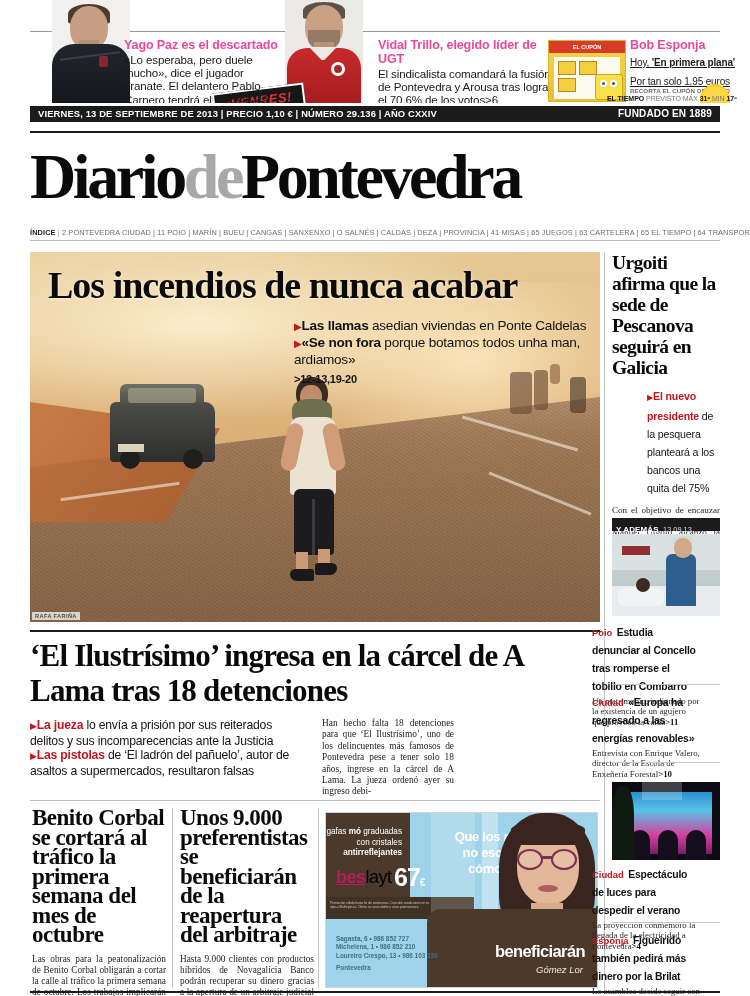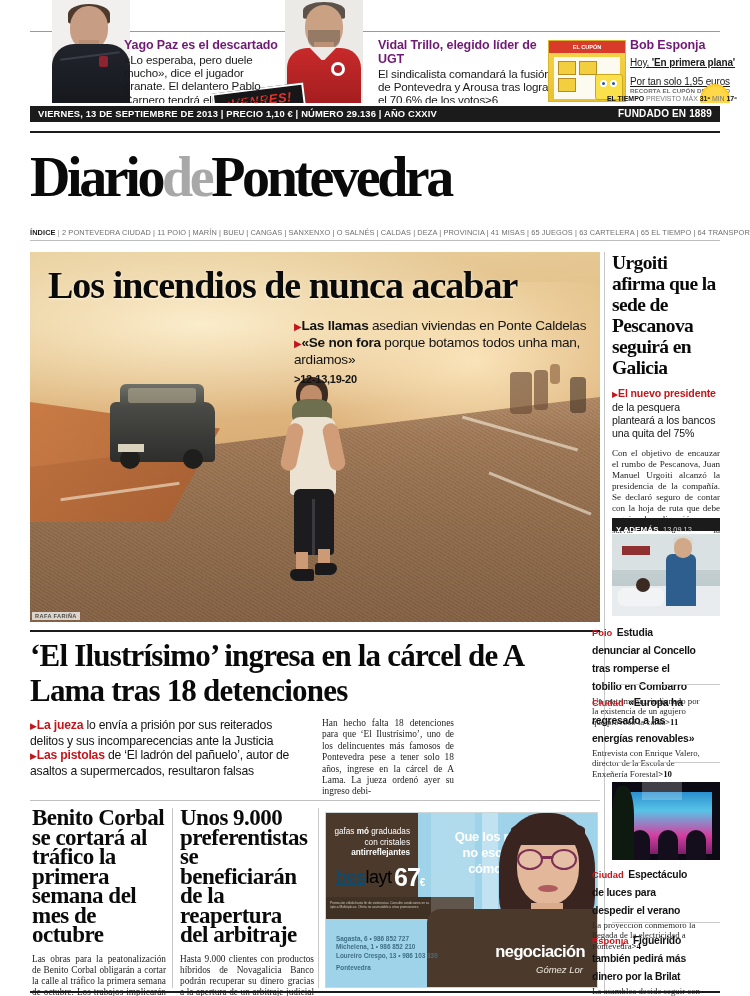--- a/index.html
+++ b/index.html
@@ -64,21 +64,21 @@
   }
   .venres span {
     display:block; color:#e63329; font-weight:bold; font-size:13px;
     letter-spacing:.5px; text-align:center; line-height:22px;
     font-style:italic;
   }
 
   
   .promo-item { position:absolute; }
   .promo-item .ph {
-    color:#701a75; font-weight:bold; font-size:12.5px; line-height:14px;
+    color:#ec4899; font-weight:bold; font-size:12.5px; line-height:14px;
     margin-bottom:1px; letter-spacing:-.1px;
   }
   .promo-item .pb {
     font-size:11.6px; line-height:13.2px; color:#1a1a1a; letter-spacing:-.15px;
   }
   .promo-item.i1 { left:124px; top:38px; width:160px; }
   .promo-item.i2 { left:378px; top:38px; width:180px; }
   .promo-item.i3 { left:630px; top:38px; width:116px; }
   .promo-item.i3 .pb { font-size:10px; line-height:19px;text-decoration:underline; }
   .promo-item.i3 b { font-weight:bold; }
@@ -124,21 +124,21 @@
   }
   .datebar .dr {
     position:absolute; right:8px; top:0; line-height:16px;
     font-size:10px; font-weight:bold; letter-spacing:.15px;
   }
 
   
   .masthead {
     position:absolute; left:30px; top:134px; width:690px; height:86px;
     font-family:"Liberation Serif", serif;
-    font-weight:bold; font-size:56px; line-height:86px;
+    font-weight:bold; font-size:64px; line-height:86px;
     letter-spacing:-3.4px; white-space:nowrap; color:#0a0a0a;
   }
   .masthead .de { color:#a8a8a8; }
 
   
   .indexline {
     position:absolute; left:30px; top:228px; width:690px;
     font-size:7.4px; color:#6e6e6e; letter-spacing:.1px; white-space:nowrap;
   }
   .indexline b { color:#1a1a1a; font-weight:bold; }
@@ -282,21 +282,21 @@
     font-size:9.3px; line-height:11.2px; color:#1d1d1d; text-align:justify;
   }
   .bcol p b { font-weight:bold; }
 
   
   .ad {
     position:absolute; left:325px; top:812px; width:273px; height:176px;
     background:#9fd3ea; overflow:hidden; border:1px solid #cfd6d8;
   }
   .ad-brown {
-    position:absolute; left:0; top:0; width:92px; height:100px; background:#4b3a2c;
+    position:absolute; left:0; top:0; width:84px; height:100px; background:#4b3a2c;
   }
   .ad-brown .l1 { position:absolute; right:8px; top:14px; text-align:right; color:#fff; font-size:8.2px; line-height:10.5px; }
   .ad-brown .l1 b { font-weight:bold; }
   .ad-beslayt { position:absolute; left:10px; top:54px; color:#fff; font-size:18px; font-weight:bold; letter-spacing:-.5px; }
   .ad-beslayt span { font-weight:normal; color:#000000; }
   .ad-price { position:absolute; left:68px; top:50px; color:#fff; font-size:25px; font-weight:bold; letter-spacing:-1px; }
   .ad-price i { font-size:10px; font-style:normal; }
   .ad-legal { position:absolute; left:4px; top:88px; width:100px; font-size:3.2px; line-height:4.2px; color:#cfc6ba; }
   .ad-legal-bar { position:absolute; left:0; top:84px; width:148px; height:22px; background:#3f3124; }
   .ad-glass1 { position:absolute; left:105px; top:0; width:44px; height:106px; background:rgba(255,255,255,.18); }
@@ -330,21 +330,21 @@
   }
   .ad-addr .city { display:block; margin-top:4px; }
 
   
   .rcol { position:absolute; left:612px; top:252px; width:108px; }
   .r-head {
     font-family:"Liberation Serif", serif; font-weight:bold;
     font-size:19.5px; line-height:21px; letter-spacing:-.6px; color:#0a0a0a;
   }
   .r-sub {
-    margin-top:9px; font-size:10.6px; line-height:13px; color:#151515; letter-spacing:-.15px;
+    margin-top:9px; font-size:10.6px; line-height:18px; color:#151515; letter-spacing:-.15px;margin-left:35px;
   }
   .r-sub .bullet { color:#c3161c; font-size:8px; }
   .r-sub b { color:#c3161c; font-weight:bold; }
   .r-body {
     margin-top:8px; font-family:"Liberation Serif", serif;
     font-size:9.1px; line-height:11px; color:#1d1d1d; text-align:justify;
   }
   .r-body b { font-weight:bold; }
 
   .yademas {
@@ -549,42 +549,42 @@
 
   <div class="ad">
     <div class="ad-brown">
       <div class="l1">
         <span>gafas </span><b>mó</b><span> graduadas</span><br>
         <span>con cristales</span><br>
         <b>antirreflejantes</b>
       </div>
     </div>
     <div class="ad-legal-bar"></div>
-    <div class="ad-beslayt"><span style="color:#0c4a6e;font-weight:bold;text-decoration:underline;">bes</span><span>layt</span></div>
+    <div class="ad-beslayt"><span style="color:#be185d;font-weight:bold;text-decoration:underline;">bes</span><span>layt</span></div>
     <div class="ad-price"><span>67</span><i>€</i></div>
     <div class="ad-legal">Promoción válida hasta fin de existencias. Consulte condiciones en su óptica Multiópticas. Oferta no acumulable a otras promociones.</div>
 
     <div class="ad-glass1"></div>
     <div class="ad-glass2"></div>
     <div class="ad-slogan">Que los reflejos no escondan cómo eres.</div>
 
     <div class="ad-woman">
       <div class="aw-hair"></div>
       <div class="aw-face"></div>
       <div class="aw-fringe"></div>
       <div class="aw-glass-l"></div>
       <div class="aw-glass-r"></div>
       <div class="aw-bridge"></div>
       <div class="aw-lips"></div>
       <div class="aw-neck"></div>
       <div class="aw-shirt"></div>
     </div>
 
     <div class="ad-brownbox">
-      <div class="ad-logo">negociación</div>
+      <div class="ad-logo">beneficiarán</div>
       <div class="ad-sub">Gómez Lor</div>
     </div>
 
     <div class="ad-addr">
       <span>Sagasta, 6 • 986 852 727</span><br>
       <span>Michelena, 1 • 986 852 210</span><br>
       <span>Loureiro Crespo, 13 • 986 103 330</span>
       <span class="city">Pontevedra</span>
     </div>
   </div>

